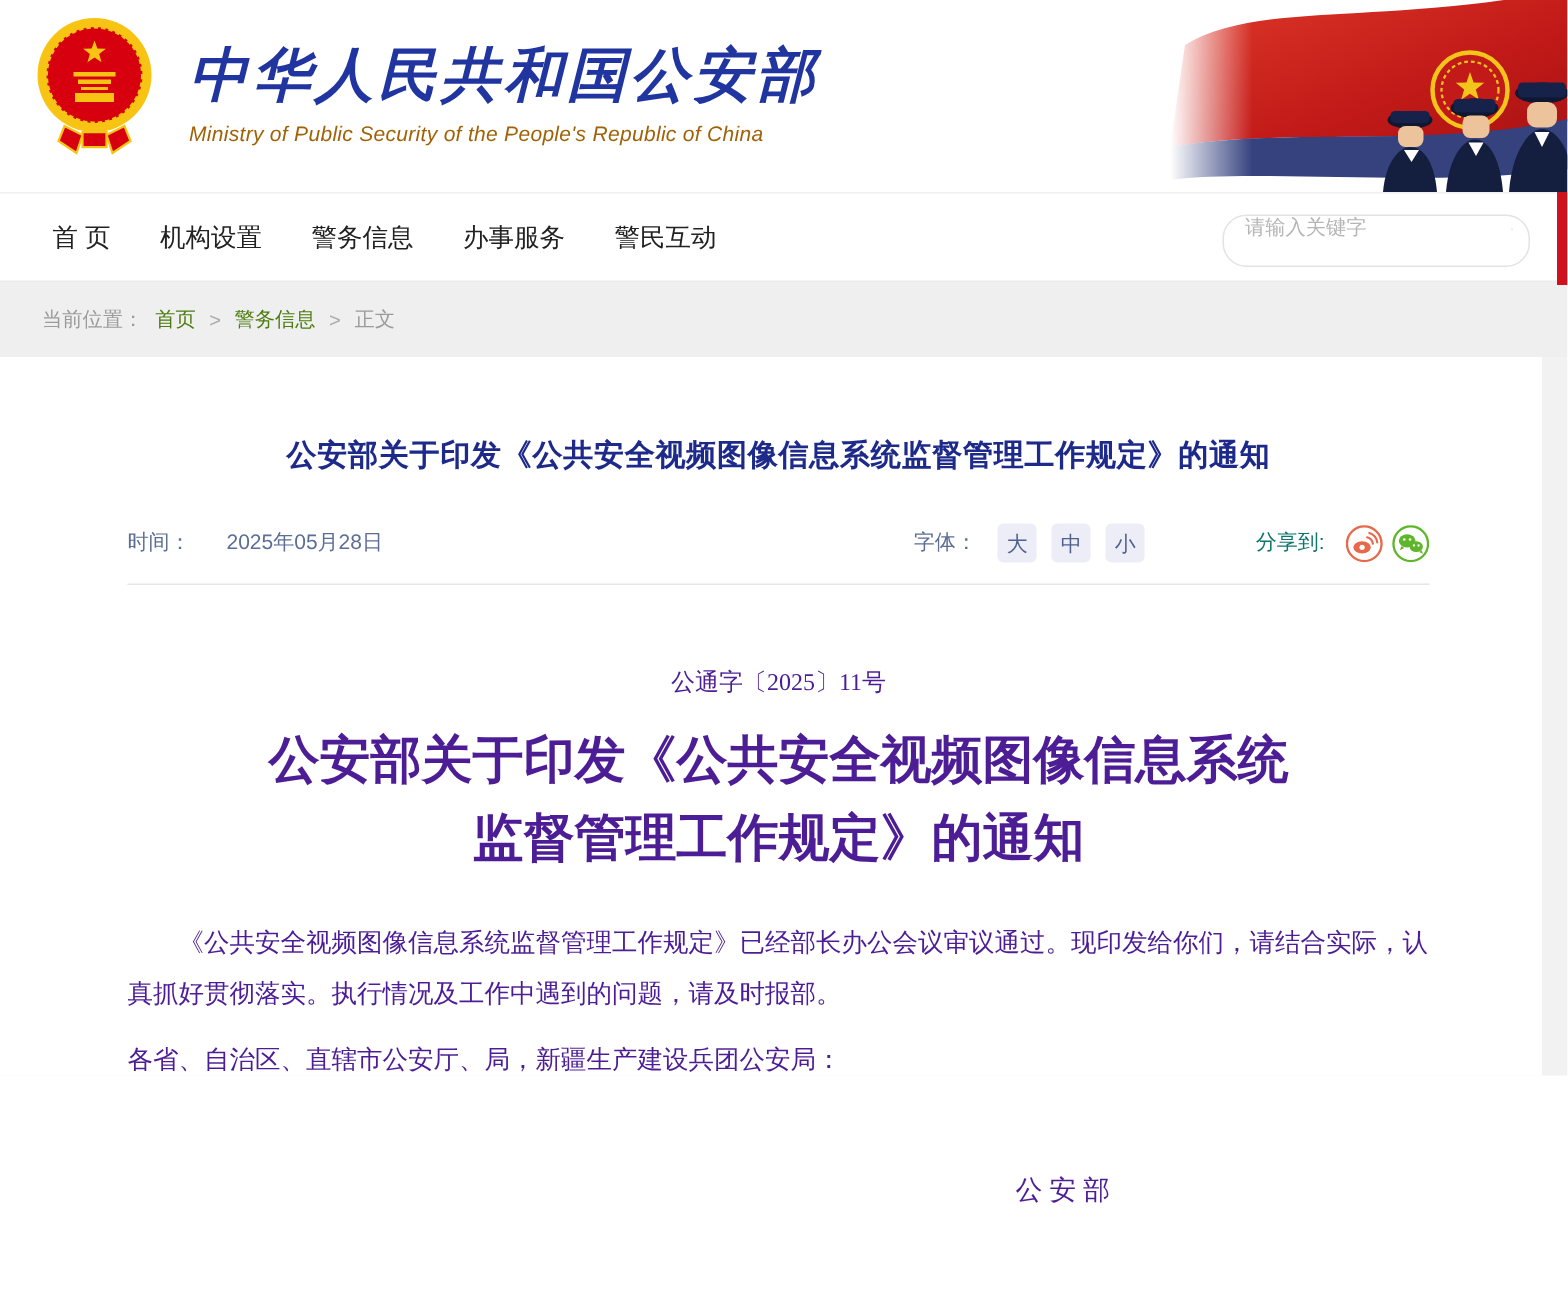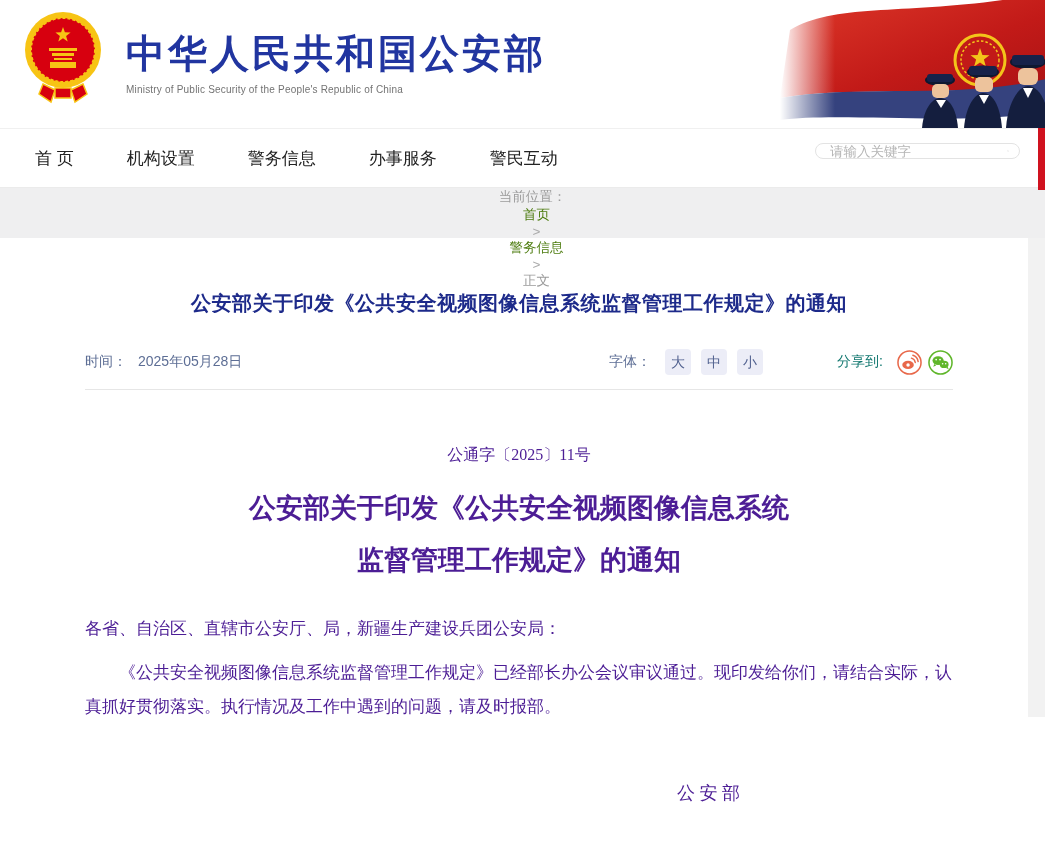--- a/index.html
+++ b/index.html
@@ -3,67 +3,67 @@
 <meta charset="utf-8">
 <style>
   * { margin:0; padding:0; box-sizing:border-box; }
   html,body { width:1045px; height:864px; overflow:hidden; background:#fff;
     font-family:"Liberation Sans","DejaVu Sans",sans-serif; }
 
   
   .site-header { position:relative; height:128px; background:#fff; }
   .header-left { position:absolute; left:22px; top:10px; display:flex; align-items:center; }
   .emblem { width:82px; height:96px; margin-right:22px; }
-  .title-block { padding-top:10px; }
+  .title-block { padding-top:10px;font-style:italic; }
   .site-title { color:#2135a0; font-size:39px; font-weight:bold; letter-spacing:3px; line-height:44px; }
-  .site-subtitle { color:#737373; font-size:10px; margin-top:8px; letter-spacing:0.2px; }
+  .site-subtitle { color:#a16207; font-size:14px; margin-top:8px; letter-spacing:0.2px; }
   .police-banner { position:absolute; right:0; top:0; width:265px; height:128px; overflow:hidden; }
 
   
   .nav-bar { position:relative; height:60px; background:#fff;
     border-top:1px solid #f0f0f0; border-bottom:1px solid #ebebeb;
     display:flex; align-items:center; }
-  .nav-items { display:flex; gap:53px; padding-left:35px; }
+  .nav-items { display:flex; gap:33px; padding-left:35px; }
   .nav-item { font-size:17px; color:#222; text-decoration:none; cursor:pointer; white-space:nowrap; }
-  .search-box { position:absolute; right:25px; top:14px; width:205px; height:16px;
+  .search-box { position:absolute; right:25px; top:14px; width:205px; height:35px;
     border:1px solid #e3e3e3; border-radius:16px; background:#fff;
-    display:flex; align-items:center; padding:0 10px 0 14px; }
+    display:flex; align-items:flex-start; padding:0 10px 0 14px; }
   .search-input { border:none; outline:none; flex:1; font-size:13.5px; color:#555; background:transparent; }
   .search-input::placeholder { color:#b5b5b5; }
   .nav-red-strip { position:absolute; right:0; top:-1px; width:7px; height:62px; background:#d0121f; }
 
   
   .breadcrumb-bar { height:50px; background:#efeff0; display:flex; align-items:center;
-    padding-left:28px; font-size:13.5px; color:#9b9b9b;flex-direction:column; }
+    padding-left:28px; font-size:13.5px; color:#9b9b9b; }
   .breadcrumb-bar a { color:#4d7c0f; text-decoration:none; cursor:pointer; }
   .crumb-sep { margin:0 9px; color:#aaa; }
   .crumb-label { margin-right:8px; }
 
   
   .main-area { height:479px; background:#f2f2f2; }
   .content-card { width:1028px; height:100%; background:#fff; padding:52px 75px 0 85px; }
 
   .article-title { text-align:center; color:#1d2a8a; font-size:20px; font-weight:bold;
     letter-spacing:0.5px; }
 
   .meta-row { margin-top:32px; display:flex; justify-content:space-between; align-items:center;
     padding-bottom:14px; border-bottom:1px solid #e6e6e6; font-size:14px; color:#5d6e95; }
-  .meta-left { display:flex; gap:11px; }
+  .meta-left { display:flex; gap:24px; }
   .meta-right { display:flex; align-items:center; }
   .font-label { margin-right:14px; }
   .font-size-btn { width:26px; height:26px; margin-right:10px; border:none; cursor:pointer;
     background:#ecedf7; border-radius:4px; color:#51618f; font-size:14px; line-height:26px;
     font-family:inherit; }
   .share-label { margin-left:64px; margin-right:8px; color:#0f766e; }
   .share-icon { width:25px; height:25px; margin-left:6px; cursor:pointer; }
 
   
   .document { font-family:"Liberation Serif","DejaVu Serif",serif; color:#4c1d95; }
   .doc-number { text-align:center; font-size:16px; margin-top:55px; }
-  .doc-title { text-align:center; font-size:27px; font-weight:bold; margin-top:16px; line-height:52px; }
+  .doc-title { text-align:center; font-size:34px; font-weight:bold; margin-top:16px; line-height:52px; }
   .doc-body { margin-top:26px; font-size:17px; line-height:34px; }
   .doc-para { margin-top:10px; }
   .doc-para.indent { text-indent:2em; }
   .signature-block { width:fit-content; margin:52px 213px 0 auto; text-align:center;
     font-size:18px; line-height:34px; }
   .signature-date { margin-top:13px; }
 </style>
 </head>
 <body>
 
@@ -193,22 +193,22 @@
       </div>
     </div>
 
     <section class="document">
       <div class="doc-number">公通字〔2025〕11号</div>
       <h2 class="doc-title">
         <span>公安部关于印发《公共安全视频图像信息系统</span><br>
         <span>监督管理工作规定》的通知</span>
       </h2>
       <div class="doc-body">
+        <p class="doc-para indent">《公共安全视频图像信息系统监督管理工作规定》已经部长办公会议审议通过。现印发给你们，请结合实际，认真抓好贯彻落实。执行情况及工作中遇到的问题，请及时报部。</p>
         <p class="doc-para">各省、自治区、直辖市公安厅、局，新疆生产建设兵团公安局：</p>
-        <p class="doc-para indent">《公共安全视频图像信息系统监督管理工作规定》已经部长办公会议审议通过。现印发给你们，请结合实际，认真抓好贯彻落实。执行情况及工作中遇到的问题，请及时报部。</p>
       </div>
       <div class="signature-block">
         <div>公 安 部</div>
       </div>
     </section>
 
   </div>
 </main>
 
 </body></html>

